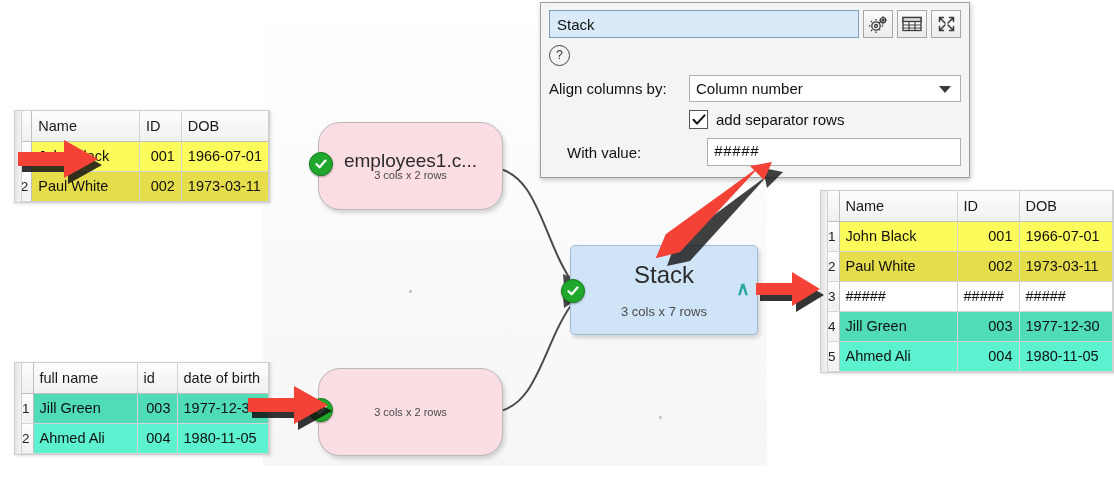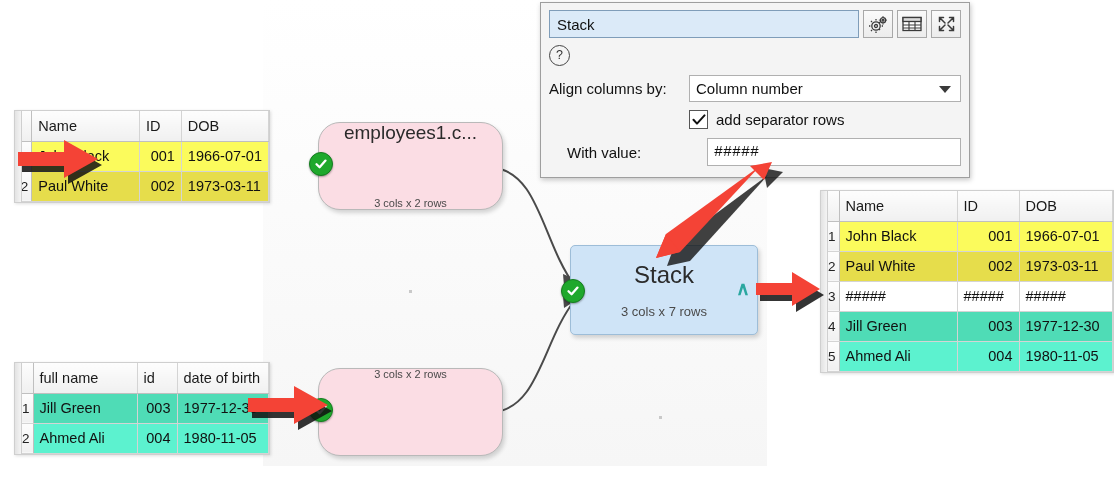--- a/index.html
+++ b/index.html
@@ -18,21 +18,21 @@
   #canvas .griddot{position:absolute;width:3px;height:3px;background:#c9c9c9;}
 
   
   .node{position:absolute;box-sizing:border-box;}
   .node .body{
     width:100%;height:100%;box-sizing:border-box;
     border:1px solid #b9b9b9;
     display:flex;flex-direction:column;align-items:center;justify-content:center;
     box-shadow:2px 3px 4px rgba(0,0,0,0.16);
   }
-  .node.file .body{background:#fbdde4;border-radius:22px;justify-content:space-between;}
+  .node.file .body{background:#fbdde4;border-radius:22px;}
   .node.op   .body{background:#cfe4f7;border-radius:5px;border-color:#9dbdd8;}
   .node .title{font-size:19px;color:#2b2b2b;line-height:1;}
   .node.op .title{font-size:24px;}
   .node .sub{font-size:11px;color:#4a4a4a;line-height:1;}
   .node.op .sub{margin-top:18px;font-size:13px;}
 
   .badge{
     position:absolute;width:22px;height:22px;border-radius:50%;
     background:#1fa82c;border:1px solid #157d20;
     box-shadow:0 1px 2px rgba(0,0,0,.35);

